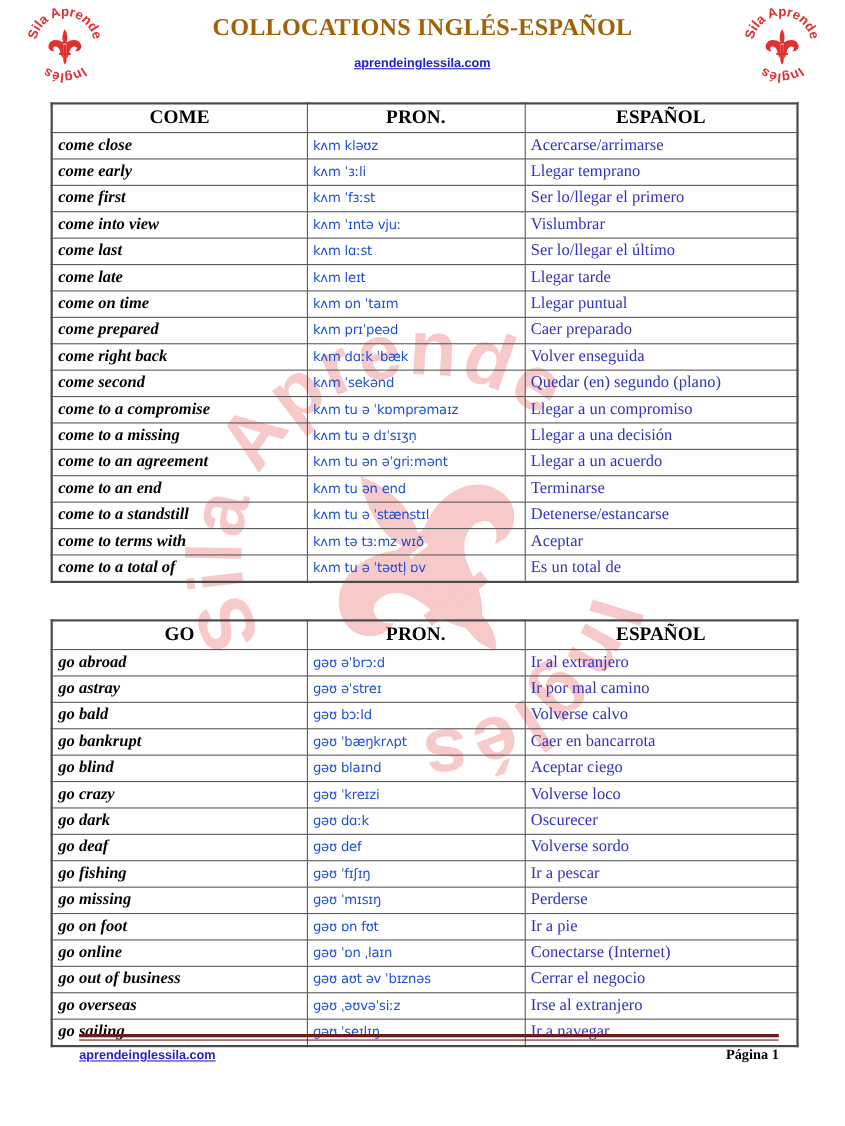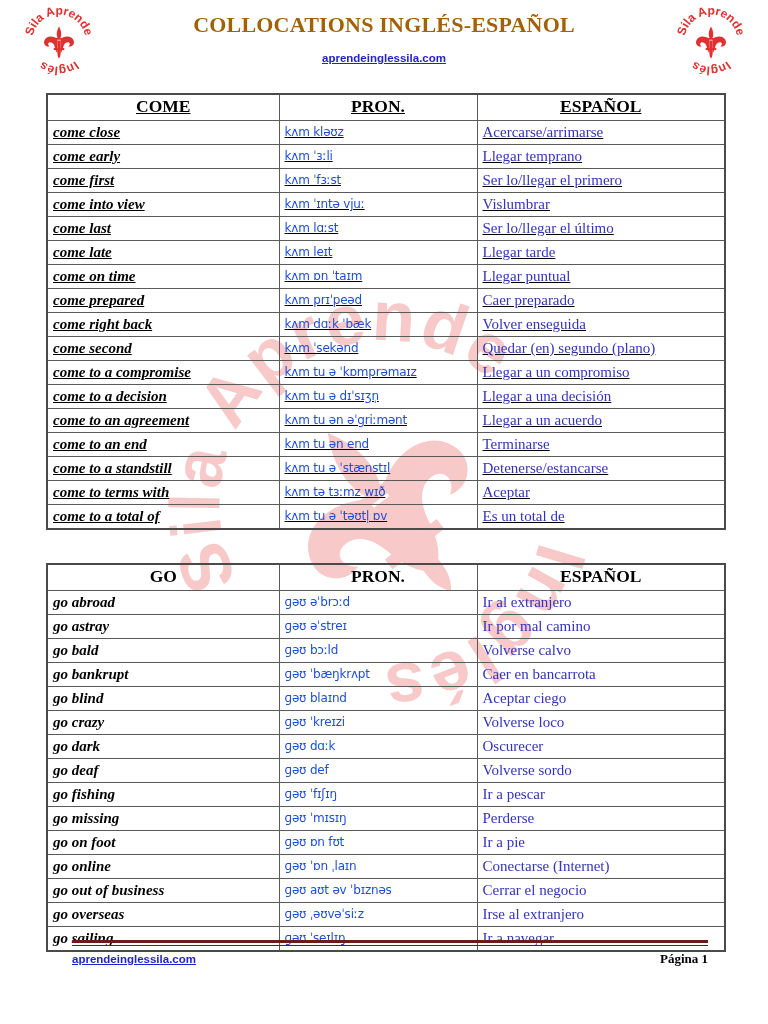--- a/index.html
+++ b/index.html
@@ -70,21 +70,21 @@
     font-size: 11.5px;
     font-weight: bold;
     color: #2222cc;
     text-decoration: underline;
   }
 
   
   .tbl-wrap {
     margin: 0 46px;
   }
-  .tbl-wrap.first { margin-top: 11px; text-decoration: underline; }
+  .tbl-wrap.first { margin-top: 11px; }
   .tbl-wrap.second { margin-top: 33px; }
 
   table.coll {
     border-collapse: collapse;
     width: 678px;
     background: transparent;
     border: 2px solid #4a4a4a;
     table-layout: fixed;
   }
   table.coll td, table.coll th {
@@ -309,21 +309,21 @@
             <td class="eng">come second</td>
             <td class="pron">kʌm ˈsekənd</td>
             <td class="esp">Quedar (en) segundo (plano)</td>
           </tr>
           <tr>
             <td class="eng">come to a compromise</td>
             <td class="pron">kʌm tu ə ˈkɒmprəmaɪz</td>
             <td class="esp">Llegar a un compromiso</td>
           </tr>
           <tr>
-            <td class="eng">come to a decision</td>
+            <td class="eng">come to a missing</td>
             <td class="pron">kʌm tu ə dɪˈsɪʒn̩</td>
             <td class="esp">Llegar a una decisión</td>
           </tr>
           <tr>
             <td class="eng">come to an agreement</td>
             <td class="pron">kʌm tu ən əˈgriːmənt</td>
             <td class="esp">Llegar a un acuerdo</td>
           </tr>
           <tr>
             <td class="eng">come to an end</td>

